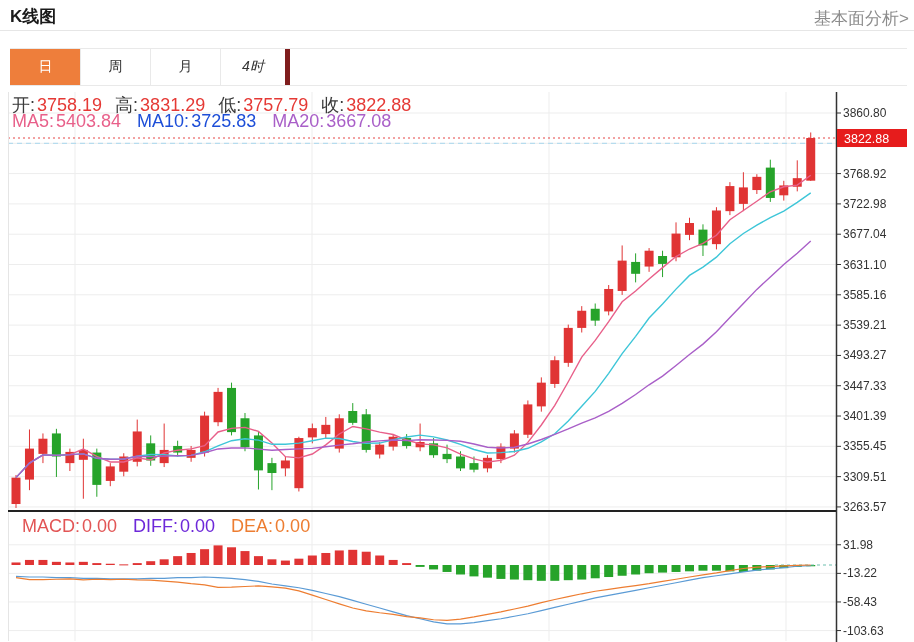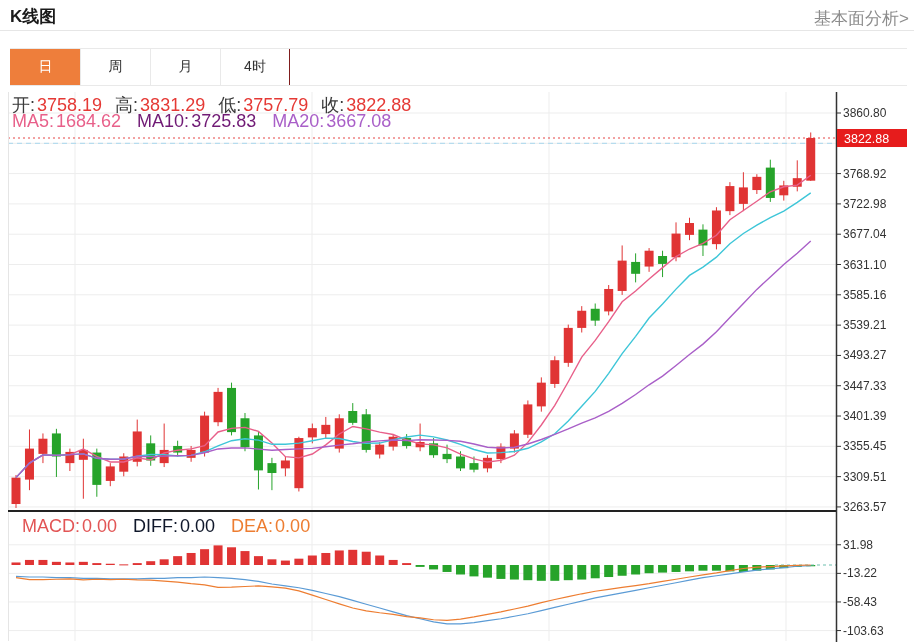--- a/index.html
+++ b/index.html
@@ -5,30 +5,30 @@
   html,body{margin:0;padding:0;background:#fff;}
   .page{position:relative;width:914px;height:642px;background:#fff;overflow:hidden;
         font-family:"Liberation Sans","DejaVu Sans",sans-serif;text-align:center;}
   .title{position:absolute;left:10px;top:5px;font-size:17px;font-weight:700;color:#1a1a1a;}
   .fund-link{position:absolute;right:5px;top:7px;font-size:17px;color:#8c8c8c;cursor:pointer;}
   .hdr-div{position:absolute;left:0;top:30px;width:914px;height:1px;background:#e6e6e6;}
   .tabs{position:absolute;left:10px;top:48px;width:897px;height:38px;display:flex;
         border-top:1px solid #e9e9e9;border-bottom:1px solid #e9e9e9;box-sizing:border-box;background:#fff;}
   .tab{width:70px;box-sizing:border-box;border-left:1px solid #e9e9e9;display:flex;align-items:center;
        justify-content:center;font-size:14px;color:#333;cursor:pointer;background:#fff;}
-  .tab:last-child{border-right:1px solid #7f1d1d;}
+  .tab:last-child{border-right:5px solid #7f1d1d;font-style:italic;}
   .tab.active{background:#ee7e3b;color:#fff;border-color:#ee7e3b;}
   .row{position:absolute;font-size:18px;white-space:nowrap;}
   .ohlc-row{left:12px;top:93px;}
   .ma-row{left:12px;top:111px;}
   .macd-row{left:22px;top:516px;}
   .lbl{color:#3a3a3a;margin-right:2px;}
   .val{color:#e53935;margin-right:13px;}
-  .ma5{color:#e8608a;} .ma10{color:#701a75;} .ma20{color:#a95fc8;}
-  .c-macd{color:#e25555;} .c-diff{color:#0f172a;} .c-dea{color:#ed7d31;}
+  .ma5{color:#e8608a;} .ma10{color:#1d4ed8;} .ma20{color:#a95fc8;}
+  .c-macd{color:#e25555;} .c-diff{color:#6d28d9;} .c-dea{color:#ed7d31;}
   .mlbl{margin-right:2px;} .mval{margin-right:16px;}
   svg{position:absolute;left:0;top:0;}
   svg text{font-family:"Liberation Sans","DejaVu Sans",sans-serif;font-size:12px;fill:#333;}
 </style>
 </head>
 <body>
 
 <div class="page">
   <div class="title">K线图</div>
   <div class="fund-link">基本面分析&gt;</div>
@@ -313,19 +313,19 @@
         <rect x="837" y="129.01203200000003" width="70" height="18" fill="#e61c1c"></rect>
         <text x="844" y="142.51203200000003" fill="#fff" style="fill:#fff;font-size:12.5px;">3822.88</text>
       </g>
     </svg>
 
   <div class="row ohlc-row">
     <span class="lbl">开:</span><span class="val">3758.19</span><span class="lbl">高:</span><span class="val">3831.29</span><span class="lbl">低:</span><span class="val">3757.79</span><span class="lbl">收:</span><span class="val">3822.88</span>
   </div>
 
   <div class="row ma-row">
-    <span class="ma5 mlbl">MA5:</span><span class="ma5 mval">1684.62</span><span class="ma10 mlbl">MA10:</span><span class="ma10 mval">3725.83</span><span class="ma20 mlbl">MA20:</span><span class="ma20 mval">3667.08</span>
+    <span class="ma5 mlbl">MA5:</span><span class="ma5 mval">5403.84</span><span class="ma10 mlbl">MA10:</span><span class="ma10 mval">3725.83</span><span class="ma20 mlbl">MA20:</span><span class="ma20 mval">3667.08</span>
   </div>
 
   <div class="row macd-row">
     <span class="c-macd mlbl">MACD:</span><span class="c-macd mval">0.00</span><span class="c-diff mlbl">DIFF:</span><span class="c-diff mval">0.00</span><span class="c-dea mlbl">DEA:</span><span class="c-dea mval">0.00</span>
   </div>
 </div>
 
 </body></html>

